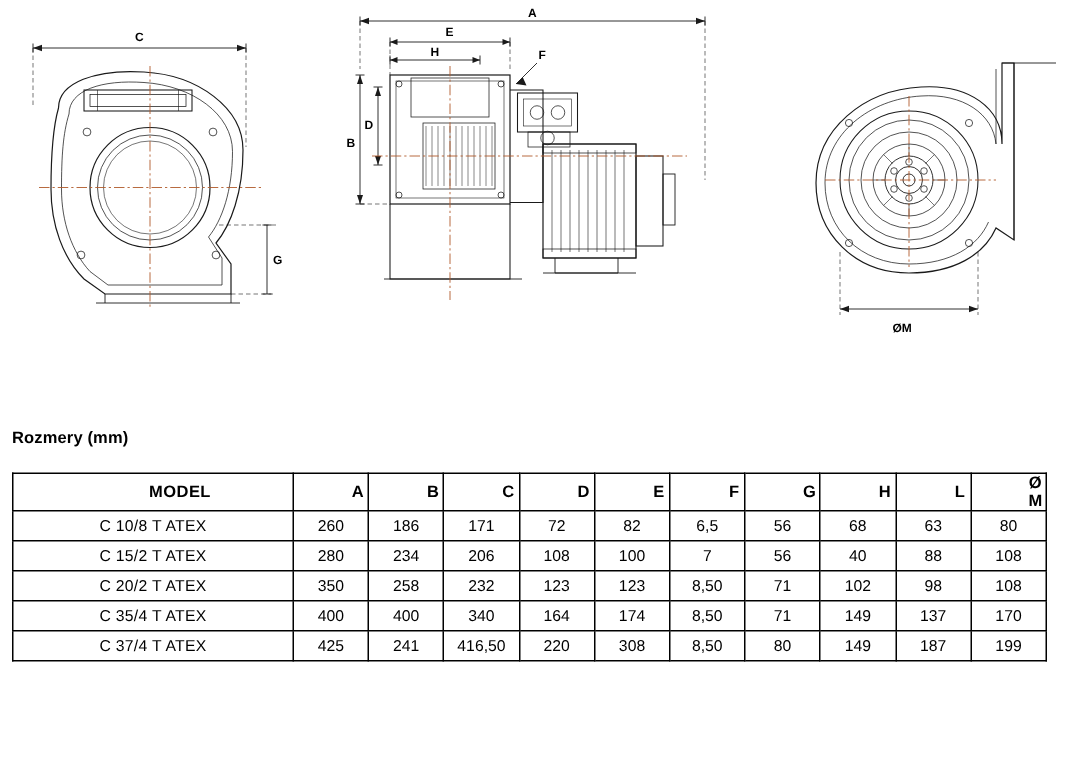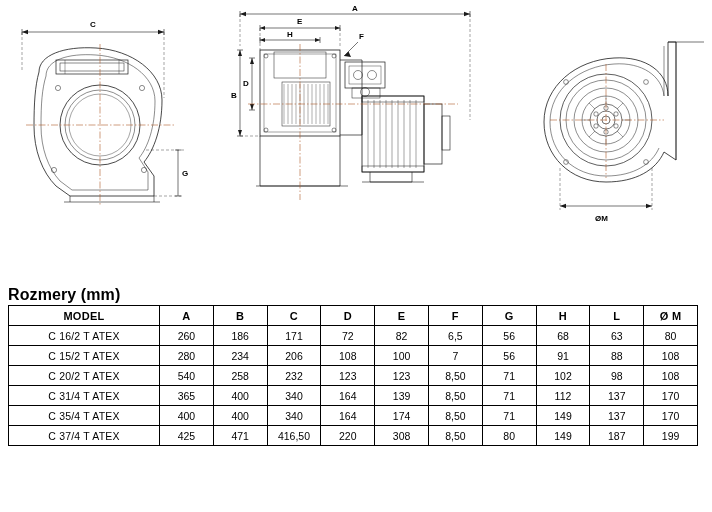--- a/index.html
+++ b/index.html
@@ -44,43 +44,44 @@
   }
 
   
   .table-wrap {
     position: absolute;
     left: 8px;
     top: 286px;
     width: 696px;
   }
   .table-caption {
-    font-size: 16px;
+    font-size: 11px;
     font-weight: bold;
-    margin-bottom: 1px;
+    margin-bottom: 17px;
     letter-spacing: 0.1px;
   }
   table.dims {
     border-collapse: collapse;
     width: 690px;
     table-layout: fixed;
   }
   table.dims th, table.dims td {
     border: 1px solid #000000;
     height: 19px;
     font-size: 10.5px;
     text-align: center;
     vertical-align: middle;
     padding: 0;
     font-weight: normal;
   }
   table.dims th {
     font-weight: bold;
     font-size: 11px;
     letter-spacing: 0.3px;
+    padding-left: 36px;
   }
   table.dims th:first-child,
   table.dims td:first-child {
     width: 150px;
   }
   td.model {
     text-align: center;
     letter-spacing: 0.2px;
   }
 </style>
@@ -324,88 +325,75 @@
           <th>E</th>
           <th>F</th>
           <th>G</th>
           <th>H</th>
           <th>L</th>
           <th>Ø M</th>
         </tr>
       </thead>
       <tbody>
         <tr>
-          <td class="model">C 16/2  T ATEX</td>
+          <td class="model">C 10/8  T ATEX</td>
           <td>260</td>
           <td>186</td>
           <td>171</td>
           <td>72</td>
           <td>82</td>
           <td>6,5</td>
           <td>56</td>
           <td>68</td>
           <td>63</td>
           <td>80</td>
         </tr>
         <tr>
           <td class="model">C 15/2  T ATEX</td>
           <td>280</td>
           <td>234</td>
           <td>206</td>
           <td>108</td>
           <td>100</td>
           <td>7</td>
           <td>56</td>
-          <td>91</td>
+          <td>40</td>
           <td>88</td>
           <td>108</td>
         </tr>
         <tr>
           <td class="model">C 20/2  T ATEX</td>
-          <td>540</td>
+          <td>350</td>
           <td>258</td>
           <td>232</td>
           <td>123</td>
           <td>123</td>
           <td>8,50</td>
           <td>71</td>
           <td>102</td>
           <td>98</td>
           <td>108</td>
-        </tr>
-        <tr>
-          <td class="model">C 31/4  T ATEX</td>
-          <td>365</td>
-          <td>400</td>
-          <td>340</td>
-          <td>164</td>
-          <td>139</td>
-          <td>8,50</td>
-          <td>71</td>
-          <td>112</td>
-          <td>137</td>
-          <td>170</td>
         </tr>
         <tr>
           <td class="model">C 35/4  T ATEX</td>
           <td>400</td>
           <td>400</td>
           <td>340</td>
           <td>164</td>
           <td>174</td>
           <td>8,50</td>
           <td>71</td>
           <td>149</td>
           <td>137</td>
           <td>170</td>
         </tr>
         <tr>
           <td class="model">C 37/4  T ATEX</td>
           <td>425</td>
-          <td>471</td>
+          <td>241</td>
           <td>416,50</td>
           <td>220</td>
           <td>308</td>
           <td>8,50</td>
           <td>80</td>
           <td>149</td>
           <td>187</td>
           <td>199</td>
         </tr>
       </tbody>

